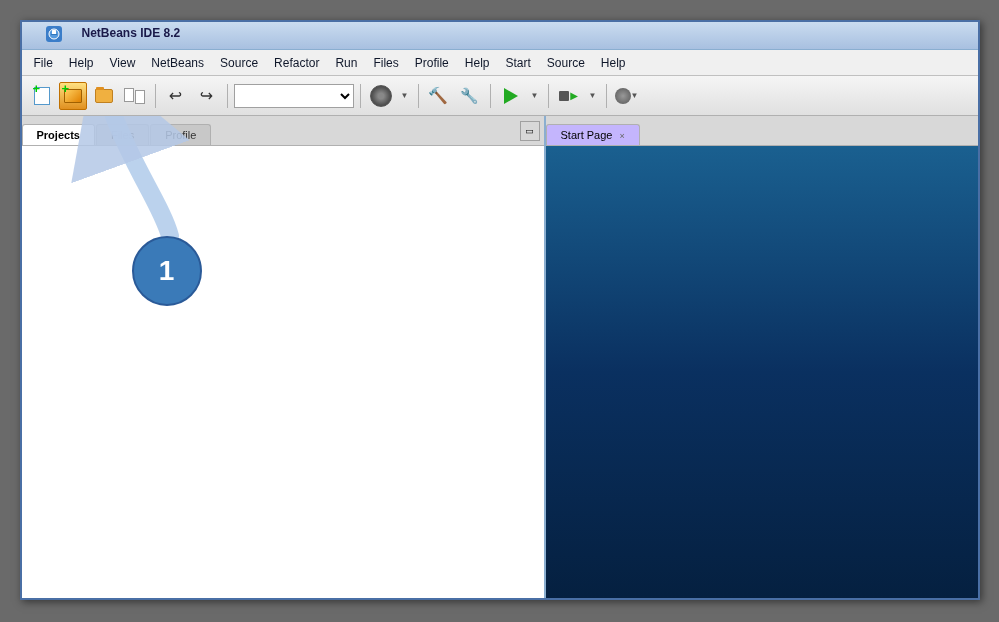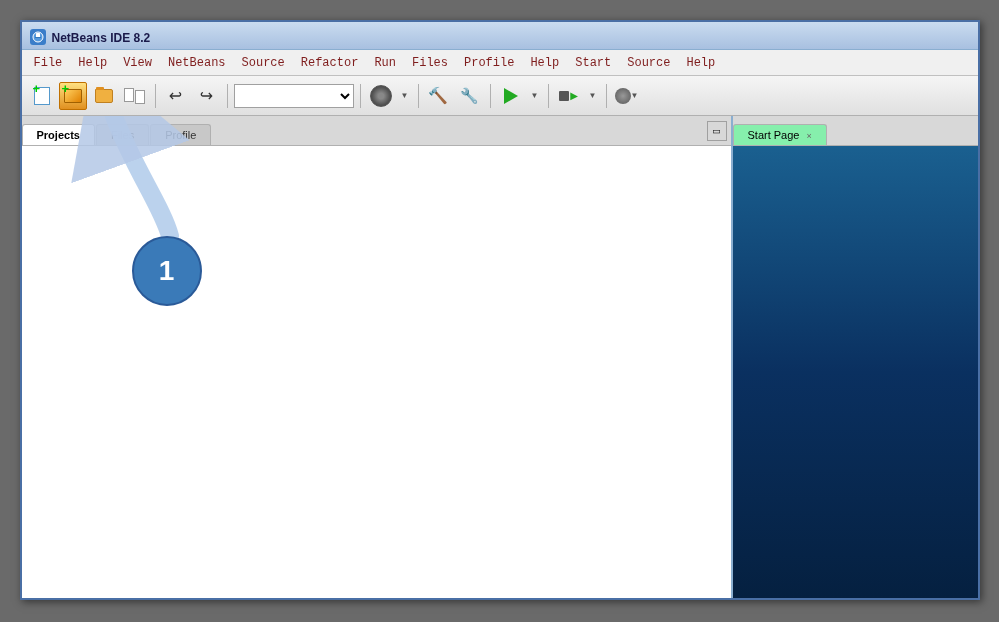--- a/index.html
+++ b/index.html
@@ -20,24 +20,24 @@
       border: 2px solid #4a6fa5;
       background: #f0f0f0;
       display: flex;
       flex-direction: column;
       box-shadow: 2px 2px 8px rgba(0,0,0,0.5);
     }
 
     
     .title-bar {
       background: linear-gradient(to bottom, #cadcf0, #a8c0e0);
-      padding: 4px 8px;
-      display: flex;
-      align-items: flex-end;
-      gap: 6px;
+      padding: 4px 24px;
+      display: flex;
+      align-items: flex-start;
+      gap: 20px;
       border-bottom: 1px solid #8aaed0;
       height: 28px;
     }
     .title-icon {
       width: 16px;
       height: 16px;
       background: #3a7dc9;
       border-radius: 3px;
       display: flex;
       align-items: center;
@@ -58,24 +58,23 @@
       border-bottom: 1px solid #c0c0c0;
       display: flex;
       align-items: center;
       padding: 2px 4px;
       height: 26px;
       gap: 0;
     }
     .menu-item {
       padding: 2px 8px;
       font-size: 12px;
-      color: #7f1d1d;
+      color: #0f172a;
       cursor: pointer;
       white-space: nowrap;
-      font-family: Liberation Mono, monospace;
     }
 
     
     .toolbar {
       background: linear-gradient(to bottom, #f5f5f5, #e0e0e0);
       border-bottom: 1px solid #b0b0b0;
       display: flex;
       align-items: center;
       padding: 3px 6px;
       gap: 3px;
@@ -110,21 +109,21 @@
 
     
     .main-area {
       display: flex;
       flex: 1;
       overflow: hidden;
     }
 
     
     .left-panel {
-      width: 711px;
+      width: 524px;
       display: flex;
       flex-direction: column;
       border-right: 2px solid #8aaed0;
     }
 
     
     .tabs-bar {
       background: #d8d8d8;
       display: flex;
       align-items: flex-end;
@@ -183,21 +182,21 @@
       border-bottom: 1px solid #b0b0b0;
       padding-top: 2px;
       height: 30px;
     }
     .right-tab {
       padding: 4px 14px;
       font-size: 11px;
       border: 1px solid #b0b0b0;
       border-bottom: none;
       cursor: pointer;
-      background: #86efac;
+      background: #c4b5fd;
       color: #000;
       margin-right: 1px;
       border-radius: 3px 3px 0 0;
     }
     .right-tab-close {
       font-size: 9px;
       margin-left: 4px;
       cursor: pointer;
       color: #666;
     }

